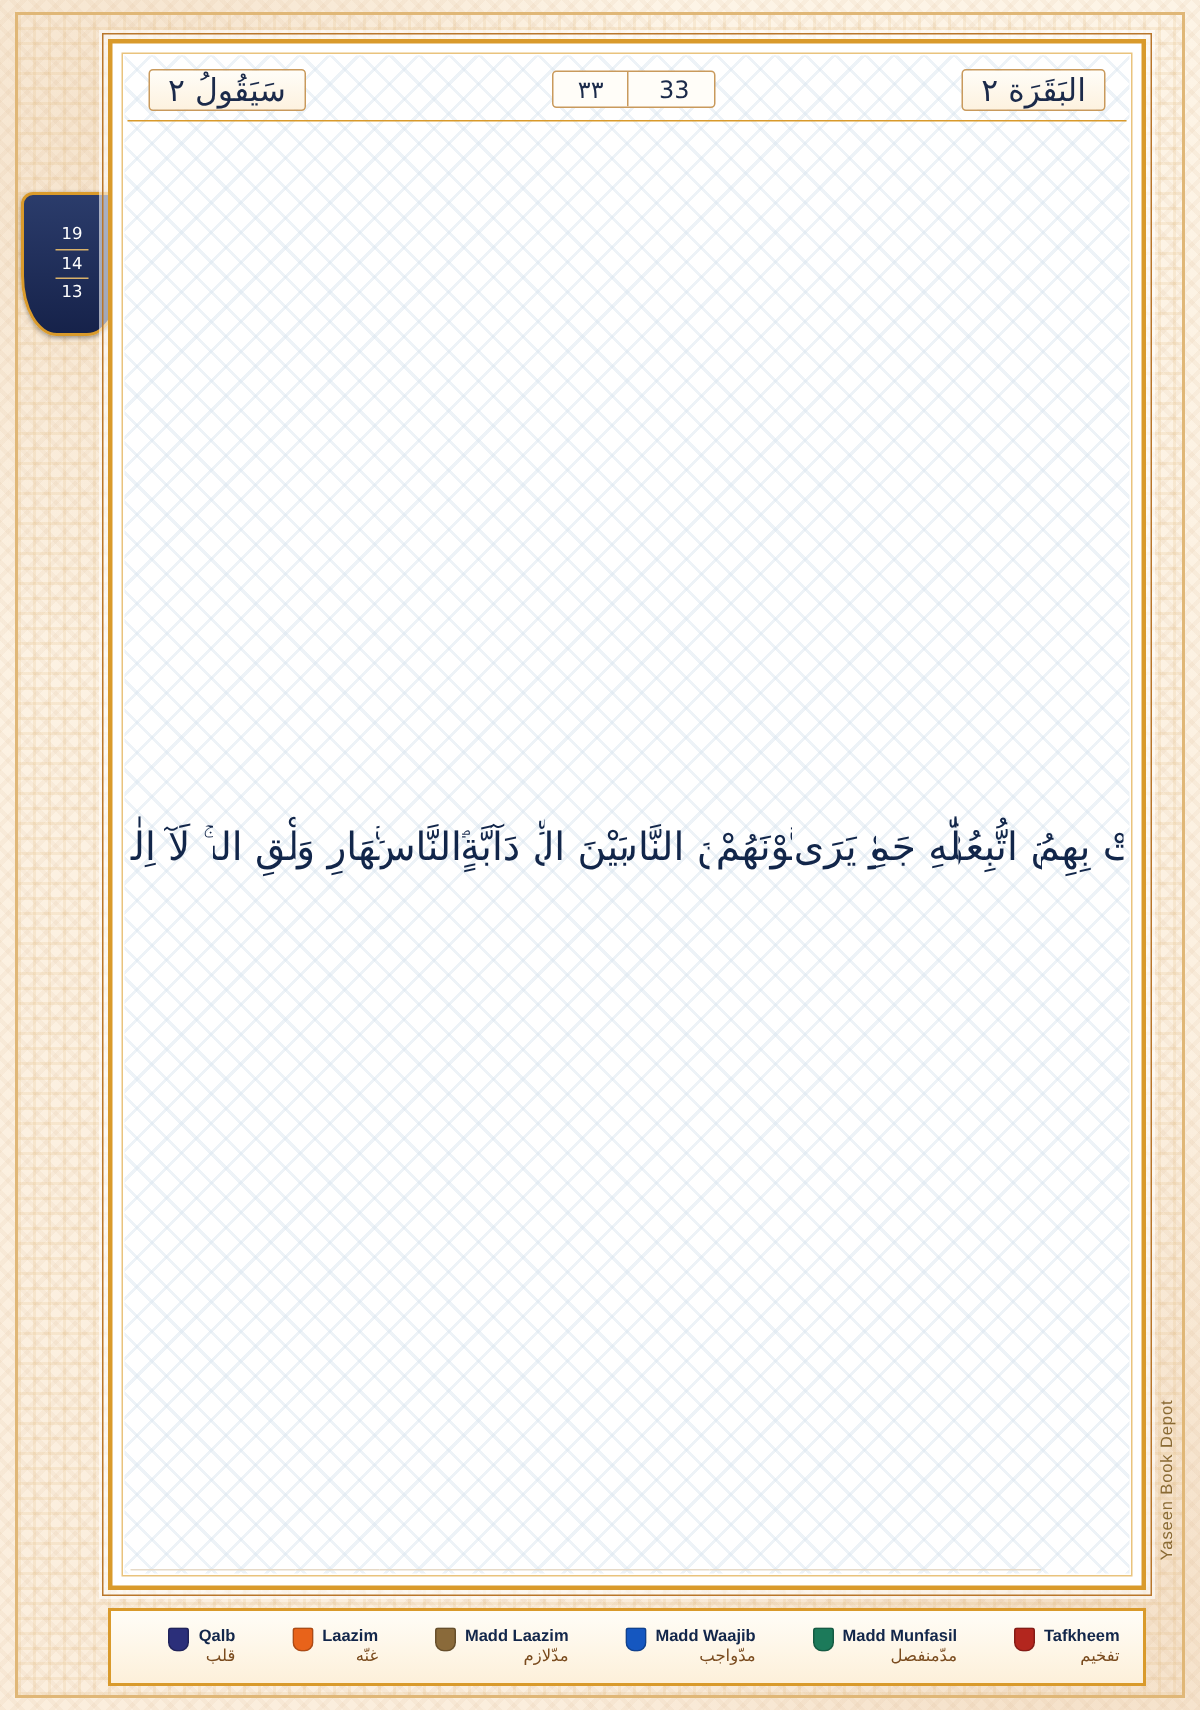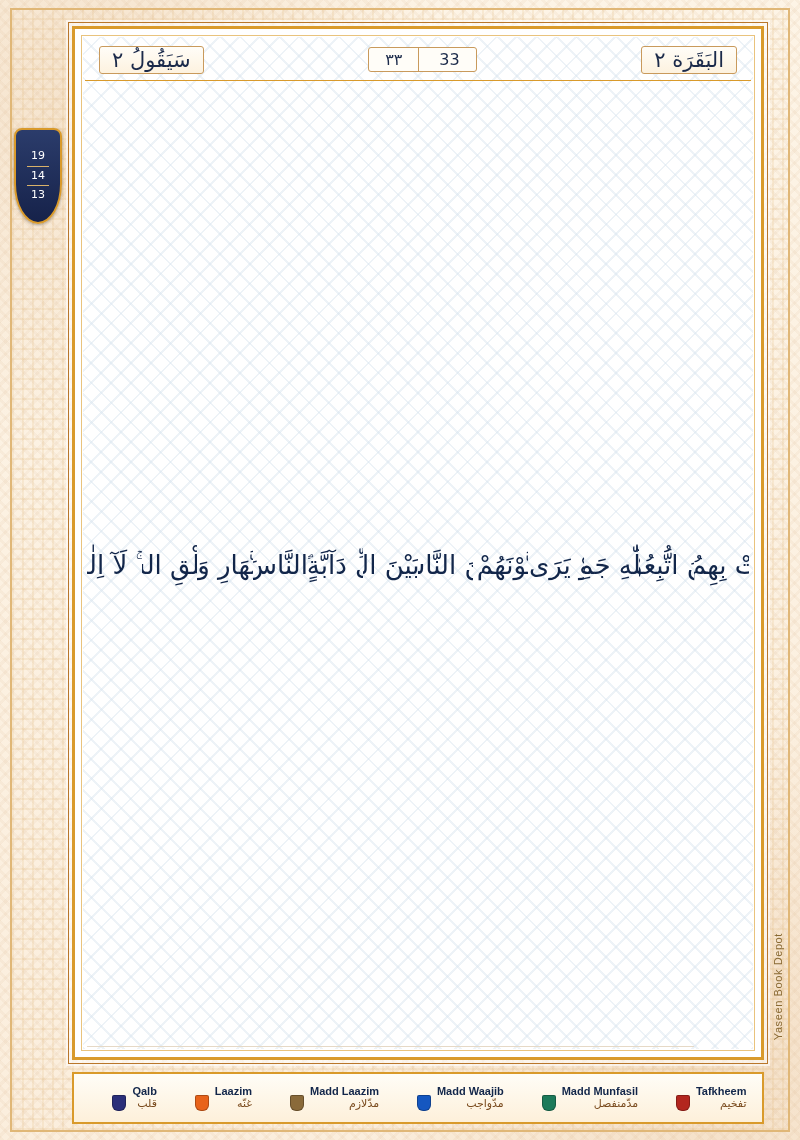--- a/index.html
+++ b/index.html
@@ -121,21 +121,21 @@
     padding:1px 3px;
     margin:16px 5px;
     background:#fdf3dd;
     vertical-align:middle;
   }
 
   
   .side-badge {
     position:absolute;
     left:14px; top:128px;
-    width:48px; height:96px;
+    width:68px; height:96px;
     background:linear-gradient(#2b3c6b,#16224a);
     border:2px solid #d99a2b;
     border-radius:8px 8px 24px 24px / 8px 8px 40px 40px;
     display:flex; flex-direction:column; align-items:center; justify-content:center;
     color:#ffffff;
     font-size:11px;
     line-height:1.35;
     box-shadow:0 1px 3px rgba(0,0,0,0.35);
   }
   .side-badge .div { width:22px; height:1px; background:#d9b26a; margin:2px 0; }
@@ -155,21 +155,21 @@
   
   .legend {
     position:absolute;
     left:72px; right:36px; bottom:16px;
     height:52px;
     border:2px solid #d99a2b;
     background:linear-gradient(#fffdf7,#fdf0da);
     display:flex; align-items:center; justify-content:space-around;
     padding:0 8px;
   }
-  .legend-item { display:flex; align-items:flex-end; gap:6px;padding-left:23px; }
+  .legend-item { display:flex; align-items:flex-start; gap:6px;padding-left:23px; }
   .legend-swatch {
     width:14px; height:16px;
     transform: skewX(-0deg);
     border-radius:2px 2px 6px 6px;
     border:1px solid rgba(0,0,0,0.25);
   }
   .legend-text { line-height:1.15; }
   .legend-en { font-family:"Liberation Sans", sans-serif; font-size:11px; color:#12264a; font-weight:bold; }
   .legend-ar { font-family:"DejaVu Sans", sans-serif; font-size:11px; color:#7a4b1e; direction:rtl; }
 </style>

